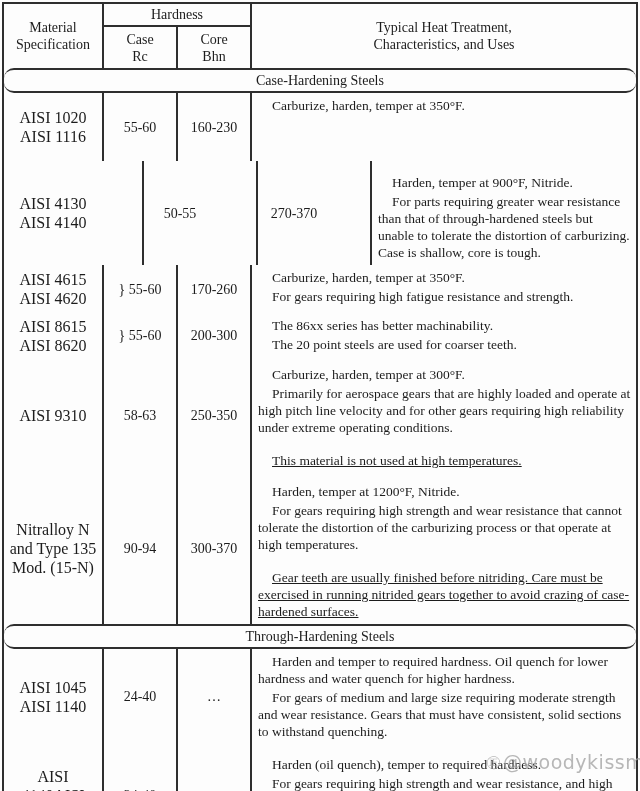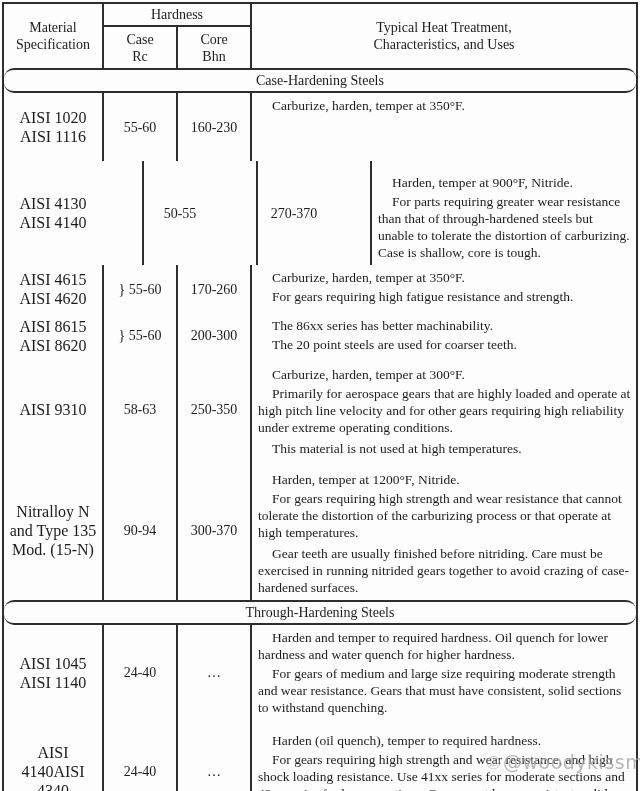--- a/index.html
+++ b/index.html
@@ -30,21 +30,21 @@
         font-size:14px;border-radius:10px;}
 
   
   .trow{display:grid;grid-template-columns:98px 74px 74px 1fr;}
   .mat,.case,.core{display:flex;align-items:center;justify-content:center;
         text-align:center;font-size:16px;line-height:19px;white-space:pre-line;}
   .case,.core{font-size:14px;}
   .case,.core,.desc{border-left:2px solid var(--line);}
   .desc{padding:4px 5px 2px 6px;font-size:13.5px;line-height:17px;}
   .desc p{text-indent:14px;margin:0 0 2px 0;}
-  .desc p:nth-child(3){margin-top:4px;}
+  .desc p:nth-child(3){margin-top:16px;text-decoration:underline;}
 
   
   .sec0 .trow:nth-child(1){min-height:68px;}
   .sec0 .trow:nth-child(2){min-height:76px;gap:40px;}
   .sec0 .trow:nth-child(3){min-height:48px;}
   .sec0 .trow:nth-child(4){min-height:45px;}
   .sec0 .trow:nth-child(5){min-height:100px;}
   .sec0 .trow:nth-child(6){min-height:139px;}
   .sec1 .trow:nth-child(1){min-height:95px;}
   .sec1 .trow:nth-child(2){min-height:94px;}

